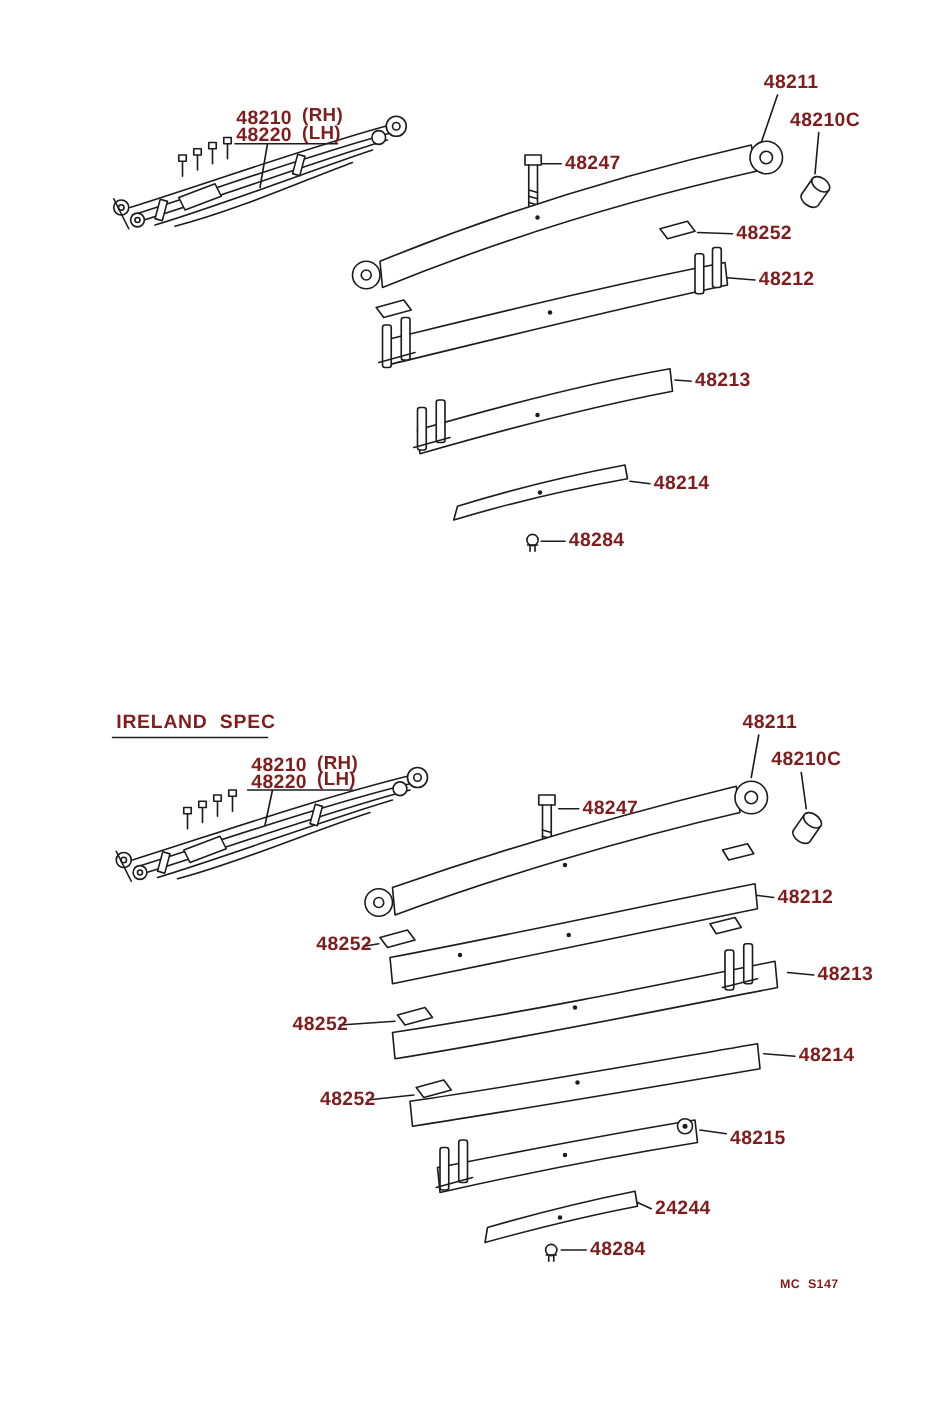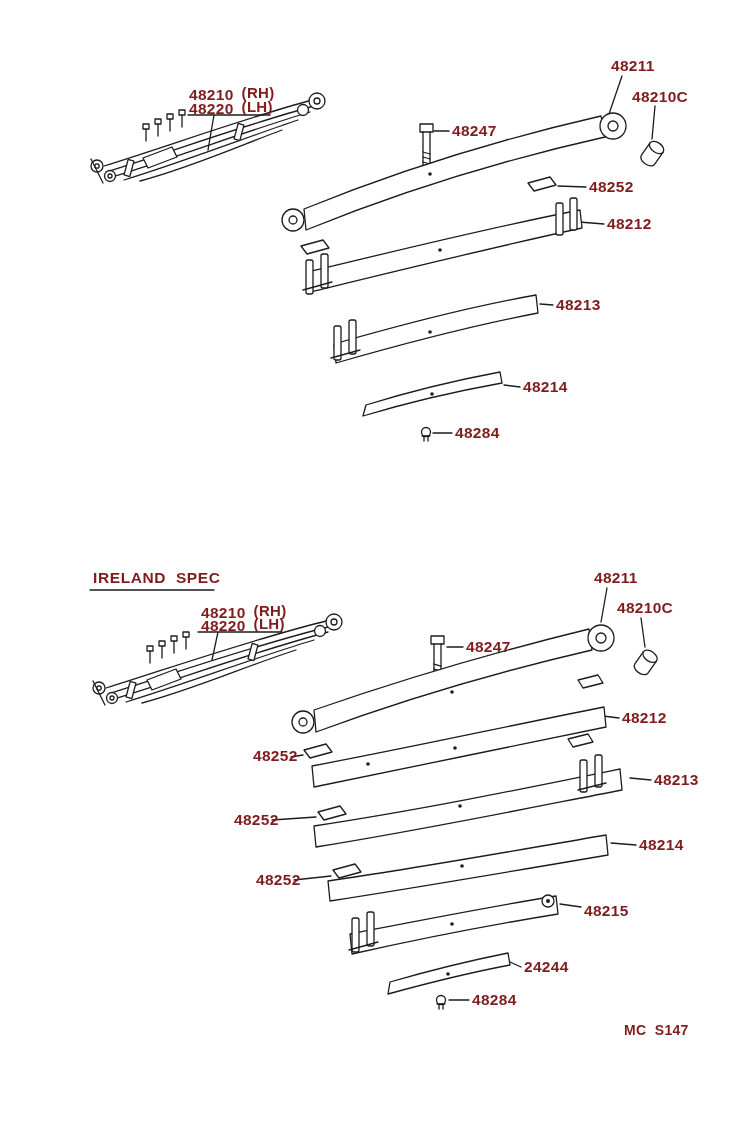--- a/index.html
+++ b/index.html
@@ -10,21 +10,21 @@
     background:#ffffff; overflow:hidden;
   }
   svg.art { position:absolute; left:0; top:0; }
   .lbl {
     position:absolute; font-weight:bold; font-size:15.5px; line-height:1;
     color:#7f1d1d; white-space:nowrap; letter-spacing:0.3px;
   }
   .lbl .sm { font-size:15px; vertical-align:2px; margin-left:8px; font-weight:bold; }
   .pre { white-space:pre; }
   .section-title { letter-spacing:0.6px;text-align:right; }
-  .footer-code { font-size:14px; }
+  .footer-code { font-size:10px; }
 </style>
 </head>
 <body>
 
 <div class="page">
 
   <svg class="art" width="744" height="1126" viewBox="0 0 744 1126">
     <g stroke="#1c1c1c" stroke-width="1.3" fill="none" stroke-linecap="round" stroke-linejoin="round">
 
       <g>

